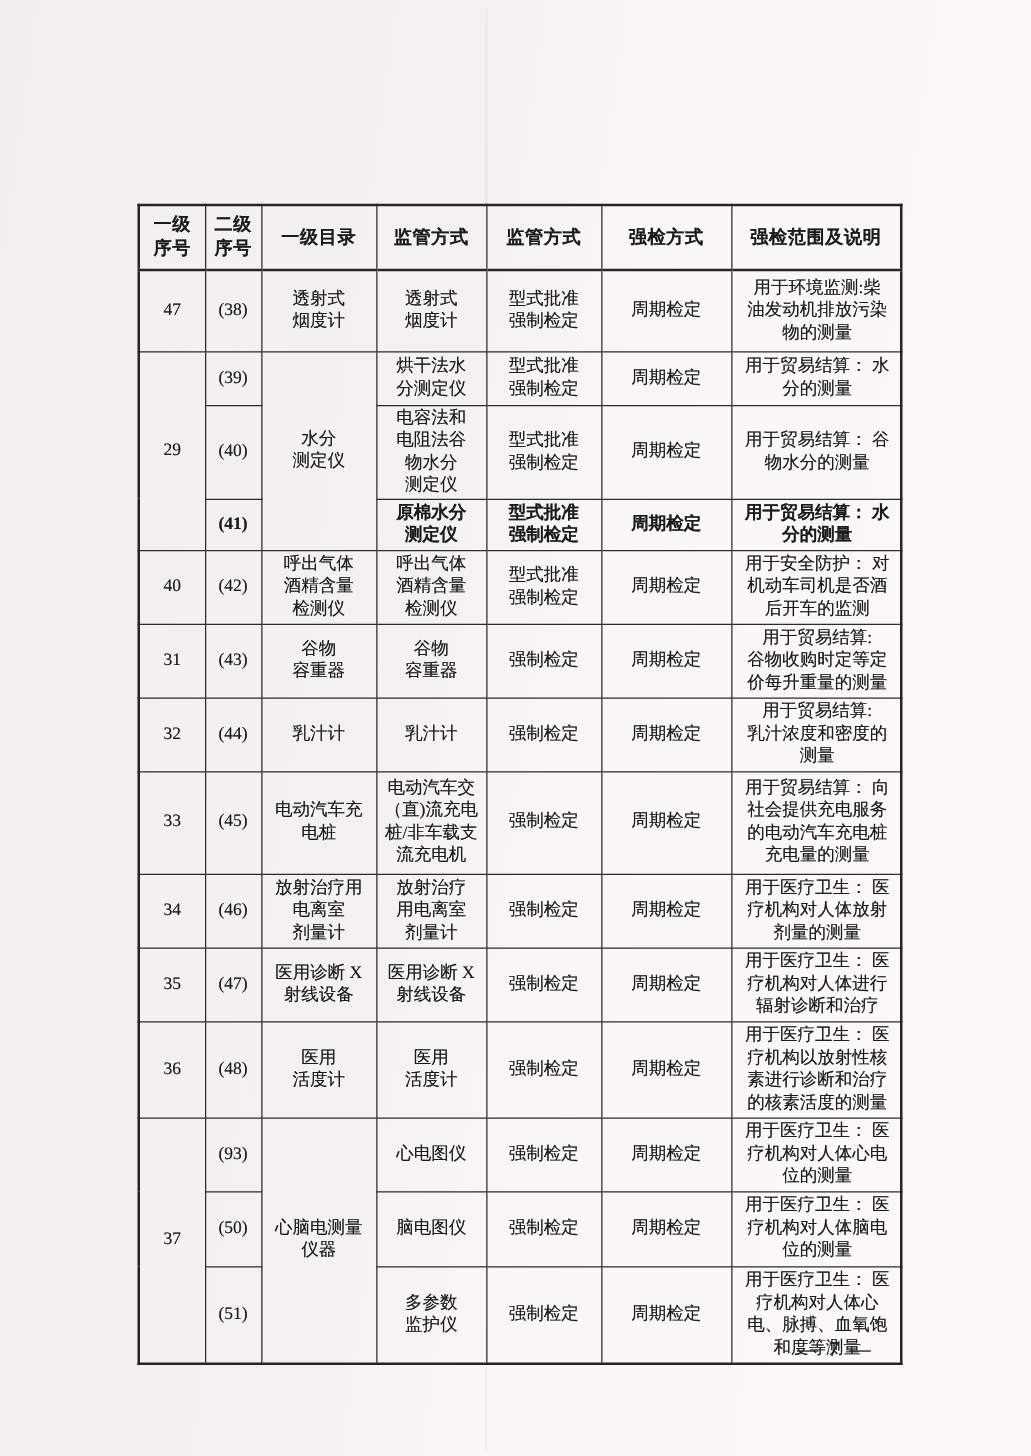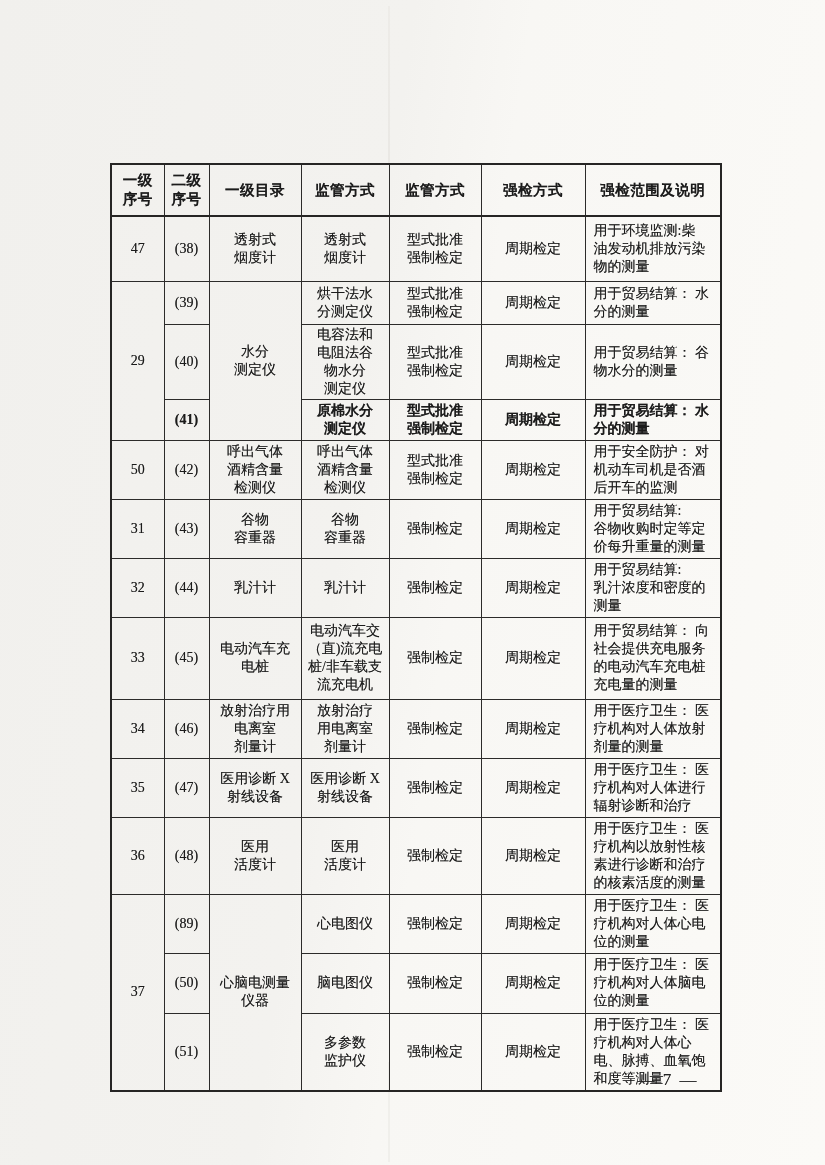--- a/index.html
+++ b/index.html
@@ -52,21 +52,21 @@
   .doc-table thead tr { height: 52px; }
   .doc-table th {
     font-family: "Liberation Sans", "DejaVu Sans", sans-serif;
     font-weight: 700;
     font-size: 14.5px;
     letter-spacing: 0.5px;
     line-height: 19px;
     border-bottom: 2.4px solid #262524;
   }
   .doc-table td.desc {
-    text-align: left;
+    text-align: center;
     padding: 2px 6px 2px 8px;
     line-height: 18px;
   }
   .page-number {
     position: absolute;
     left: 622px; top: 1070px;
     width: 92px;
     text-align: center;
     font-size: 17px;
     letter-spacing: 2px;
@@ -149,21 +149,21 @@
           <td>(41)</td>
           <td>原棉水分
 测定仪</td>
           <td>型式批准
 强制检定</td>
           <td>周期检定</td>
           <td class="desc">用于贸易结算： 水
 分的测量</td>
         </tr>
         <tr style="height: 58px;">
-          <td>50</td>
+          <td>40</td>
           <td>(42)</td>
           <td>呼出气体
 酒精含量
 检测仪</td>
           <td>呼出气体
 酒精含量
 检测仪</td>
           <td>型式批准
 强制检定</td>
           <td>周期检定</td>
@@ -248,21 +248,21 @@
 活度计</td>
           <td>强制检定</td>
           <td>周期检定</td>
           <td class="desc">用于医疗卫生： 医
 疗机构以放射性核
 素进行诊断和治疗
 的核素活度的测量</td>
         </tr>
         <tr style="height: 57px;">
           <td rowspan="3">37</td>
-          <td>(89)</td>
+          <td>(93)</td>
           <td rowspan="3">心脑电测量
 仪器</td>
           <td>心电图仪</td>
           <td>强制检定</td>
           <td>周期检定</td>
           <td class="desc">用于医疗卫生： 医
 疗机构对人体心电
 位的测量</td>
         </tr>
         <tr style="height: 60px;">

